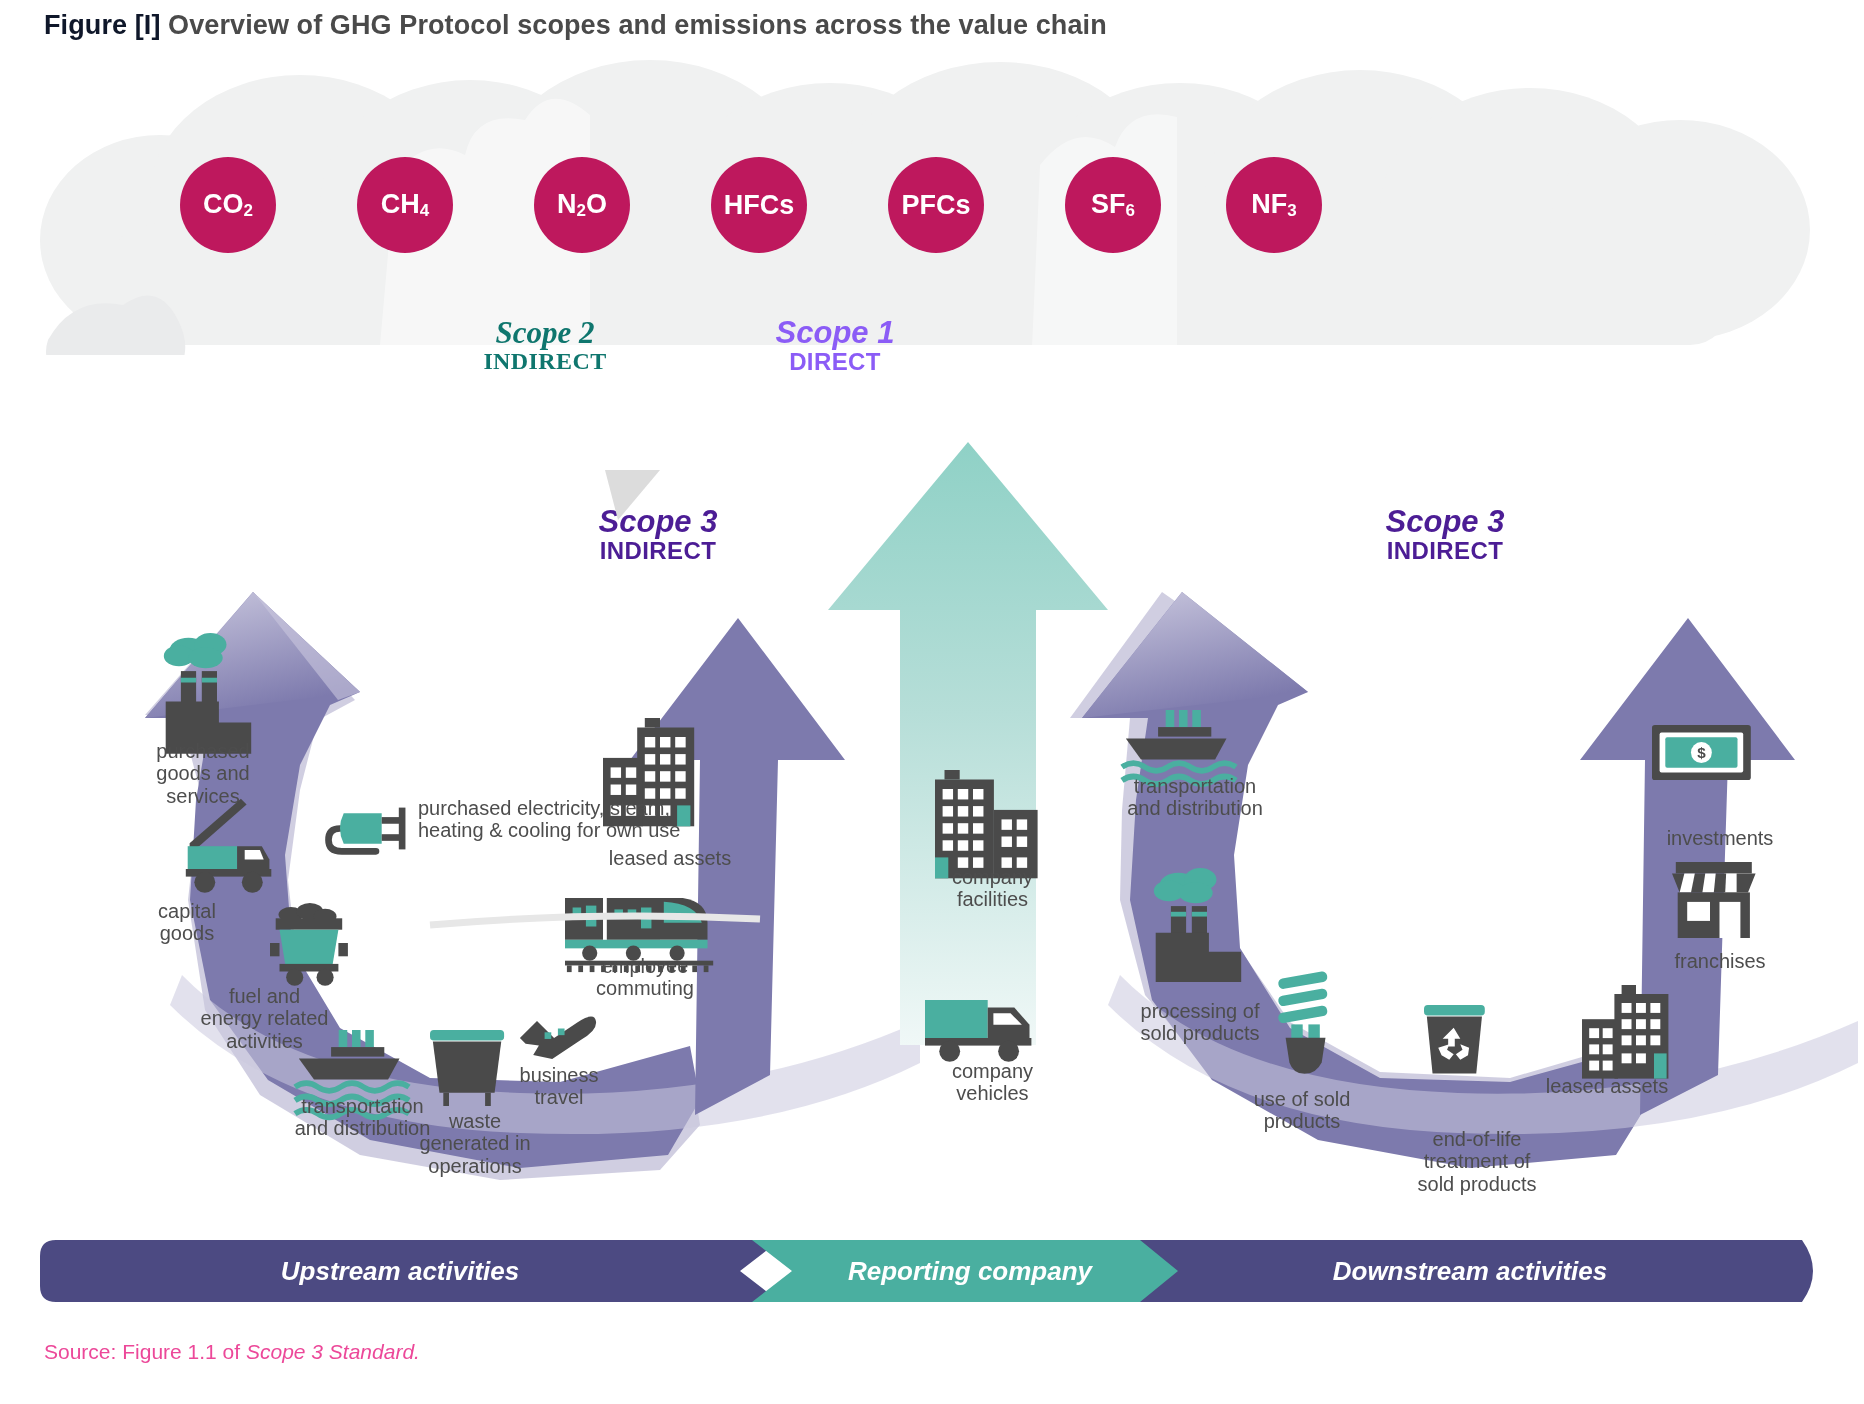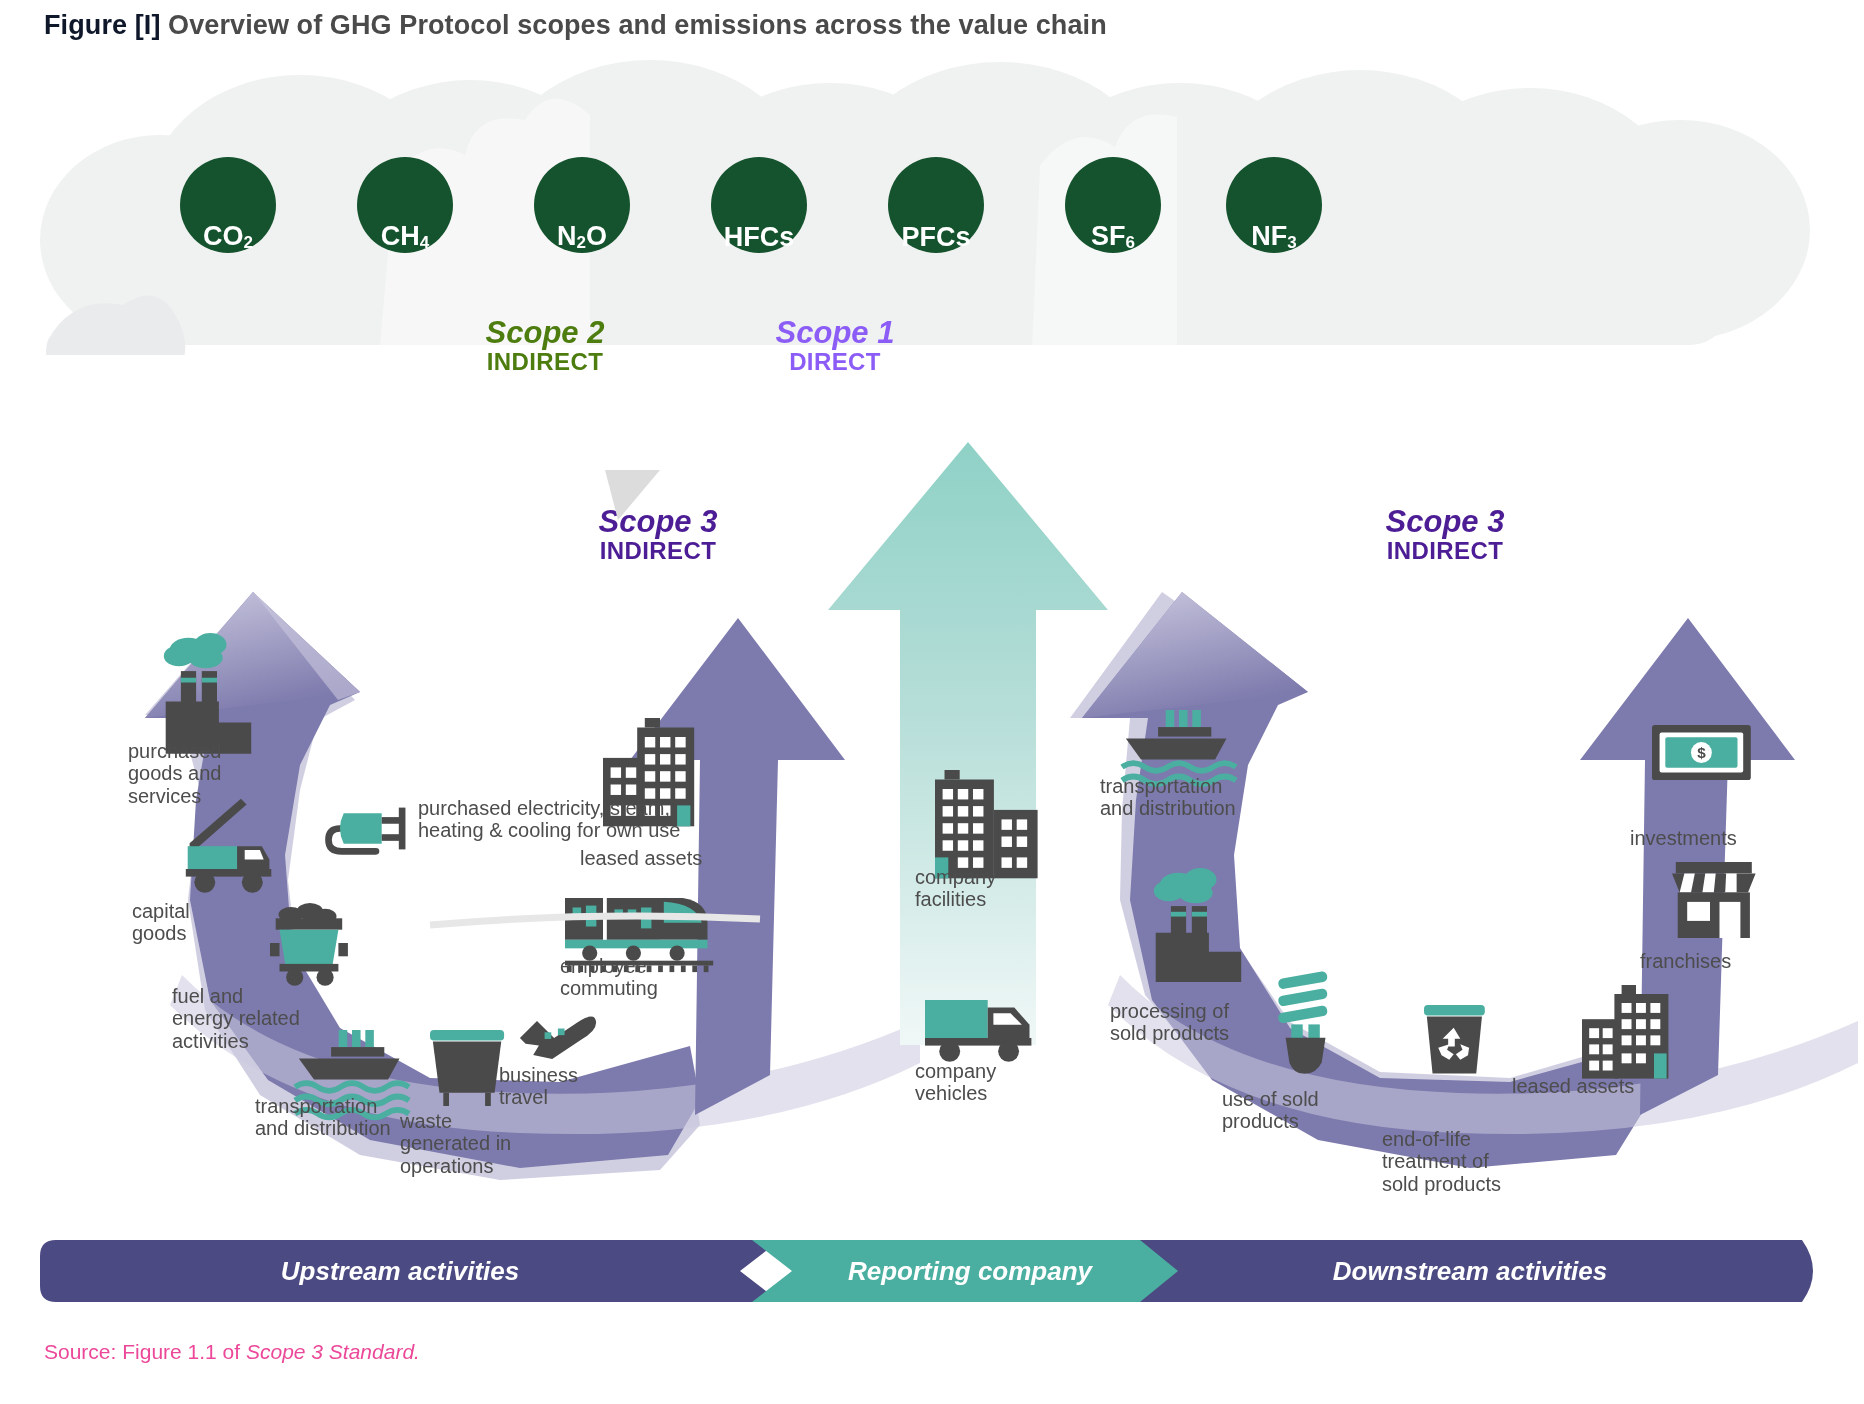--- a/index.html
+++ b/index.html
@@ -9,38 +9,38 @@
   
   #title-bar{position:absolute;left:44px;top:10px;font-size:27px;font-weight:bold;
              color:#4a4a4a;letter-spacing:.1px;white-space:nowrap;}
   #title-bar .fig{color:#0f172a;}
 
   
   #cloud-band{position:absolute;left:0;top:55px;width:1864px;height:300px;}
   #cloud-band svg{display:block;}
 
   .gas-circle{position:absolute;width:96px;height:96px;border-radius:50%;
-              background:#14532d;color:#ffffff;display:flex;align-items:flex-end;
+              background:#be185d;color:#ffffff;display:flex;align-items:center;
               justify-content:center;font-size:27px;font-weight:bold;top:157px;}
   .gas-circle sub{font-size:17px;vertical-align:-3px;font-weight:bold;}
 
   
   .scope-head{position:absolute;text-align:center;line-height:1.08;}
   .scope-head .big{font-size:31px;font-weight:bold;font-style:italic;display:block;}
   .scope-head .sub{font-size:24px;font-weight:bold;display:block;letter-spacing:.4px;text-align:center;}
-  .s2{color:#4d7c0f;}
+  .s2{color:#0f766e;font-family:Liberation Serif, serif;}
   .s1{color:#8b5cf6;}
   .s3{color:#4c1d95;}
 
   
   #diagram{position:absolute;left:0;top:0;width:1864px;height:1404px;}
 
   
   .lbl{position:absolute;font-size:20px;color:#4d4d4d;line-height:1.12;
-       text-align:left;white-space:pre-line;}
+       text-align:center;white-space:pre-line;}
   .lbl.left-align{text-align:left;}
 
   
   #banner{position:absolute;left:40px;top:1240px;width:1784px;height:62px;}
 
   
   #source{position:absolute;left:44px;top:1340px;font-size:21px;color:#ec4899;}
   #source i{font-style:italic;}
 </style>
 </head>

